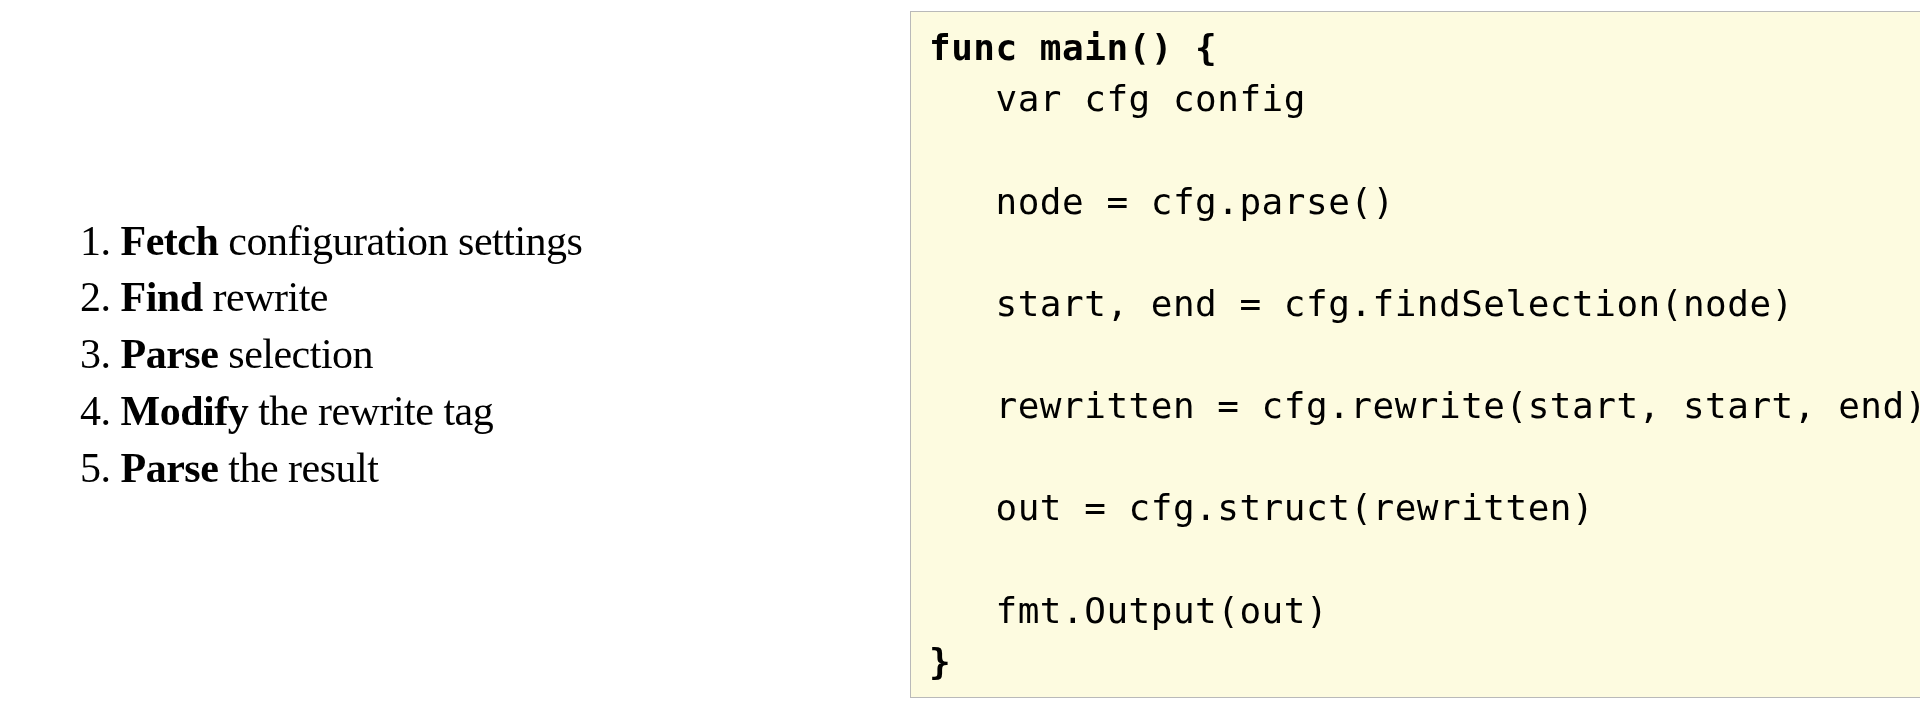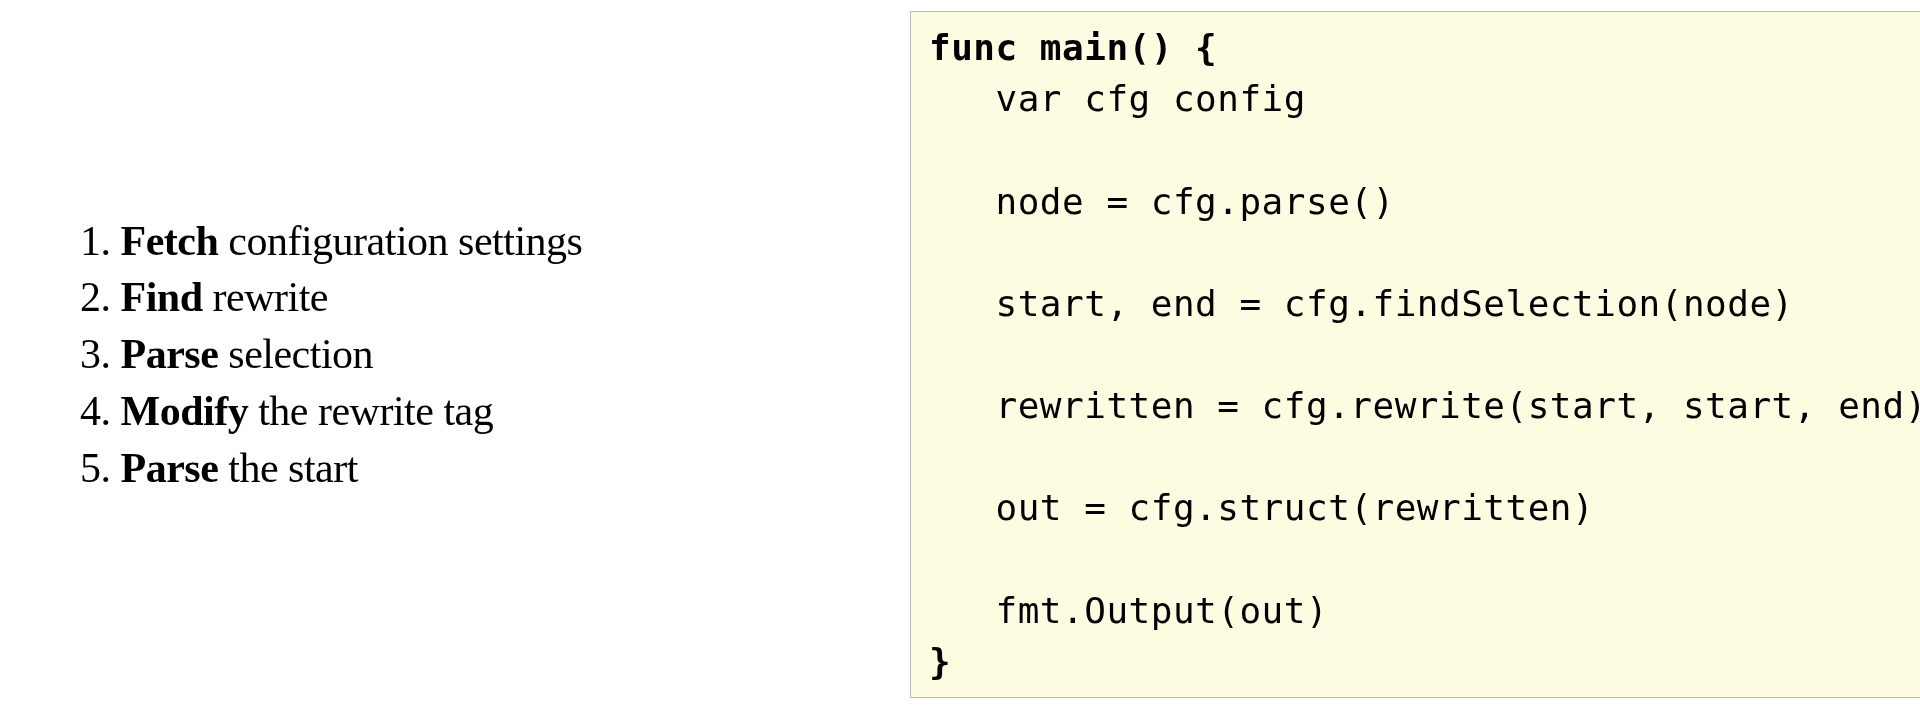--- a/index.html
+++ b/index.html
@@ -66,21 +66,21 @@
 </head>
 <body>
 
 <div class="slide">
   <div class="left-col">
     <ol class="steps">
       <li><span class="kw">Fetch</span><span> configuration settings</span></li>
       <li><span class="kw">Find</span><span> rewrite</span></li>
       <li><span class="kw">Parse</span><span> selection</span></li>
       <li><span class="kw">Modify</span><span> the rewrite tag</span></li>
-      <li><span class="kw">Parse</span><span> the start</span></li>
+      <li><span class="kw">Parse</span><span> the result</span></li>
     </ol>
   </div>
   <div class="right-col">
     <div class="code-block"><span class="b">func main() {</span>
 <span>   var cfg config</span>
 <span></span>
 <span>   node = cfg.parse()</span>
 <span></span>
 <span>   start, end = cfg.findSelection(node)</span>
 <span></span>

